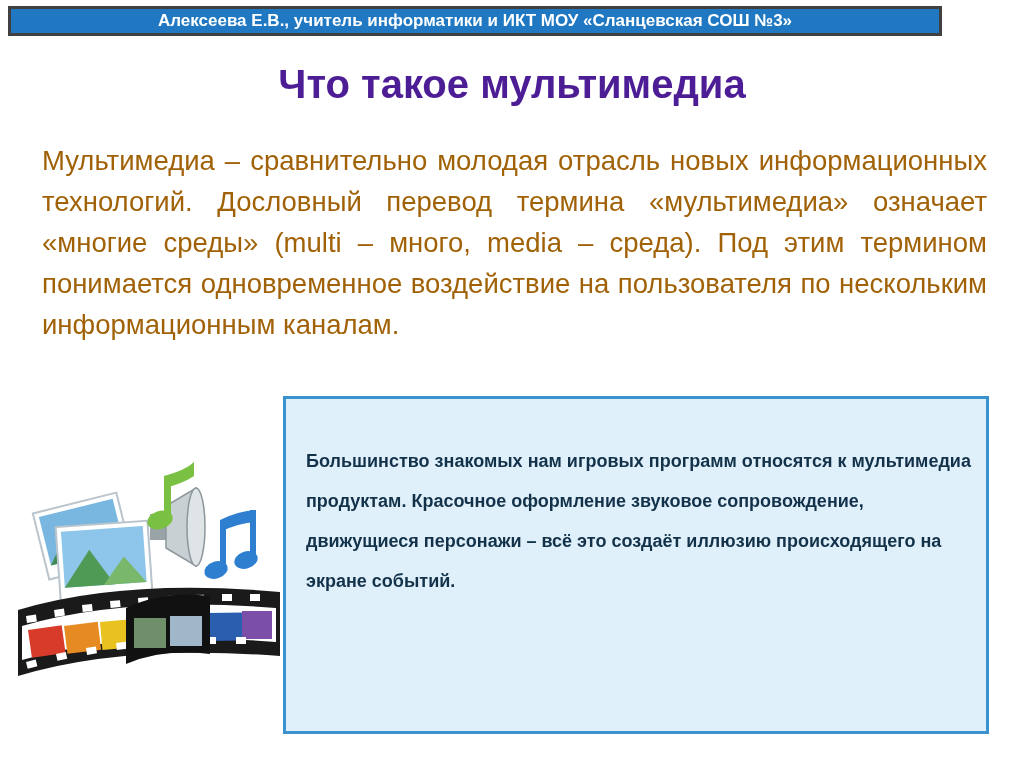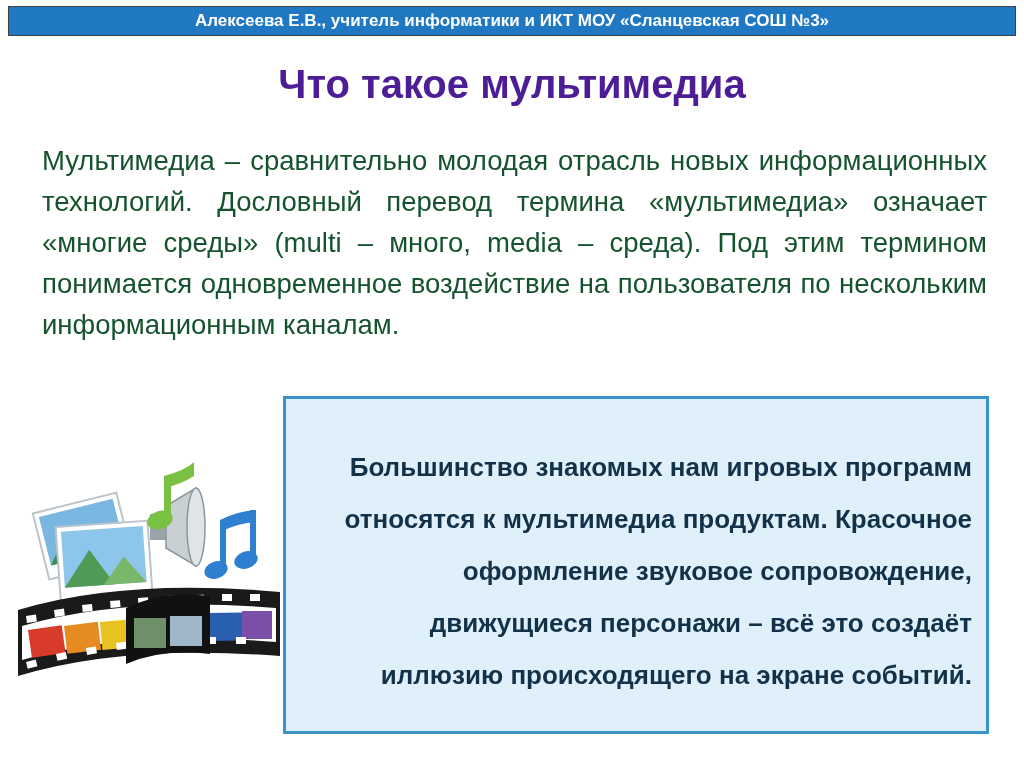--- a/index.html
+++ b/index.html
@@ -20,24 +20,24 @@
     position: absolute;
     left: 0; top: 0;
     width: 1024px;
     height: 767px;
     background: #ffffff;
   }
   .header-band {
     position: absolute;
     left: 8px;
     top: 6px;
-    width: 1008px;
+    width: 934px;
     height: 30px;
     background: #1f78c1;
-    border: 1px solid #404040;
+    border: 3px solid #404040;
     box-sizing: border-box;
     display: flex;
     align-items: center;
     justify-content: center;
   }
   .header-band .hdr-text {
     color: #ffffff;
     font-size: 17px;
     font-weight: bold;
     letter-spacing: 0px;
@@ -57,44 +57,44 @@
   }
 
   
   .body-text {
     position: absolute;
     left: 42px;
     top: 140px;
     width: 945px;
     font-size: 27.5px;
     line-height: 41px;
-    color: #14532d;
+    color: #a16207;
     text-align: justify;
     text-justify: inter-word;
   }
 
   
   .callout {
     position: absolute;
     left: 283px;
     top: 396px;
     width: 706px;
     height: 338px;
     background: #dff0fa;
     border: 3px solid #3a93cf;
     box-sizing: border-box;
   }
   .callout-text {
     position: absolute;
     left: 20px;
     top: 42px;
     width: 666px;
-    text-align: right;
-    font-size: 26px;
-    line-height: 52px;
+    text-align: left;
+    font-size: 18px;
+    line-height: 40px;
     font-weight: bold;
     color: #13324a;
   }
 
   
   .art {
     position: absolute;
     left: 14px;
     top: 440px;
     width: 280px;

